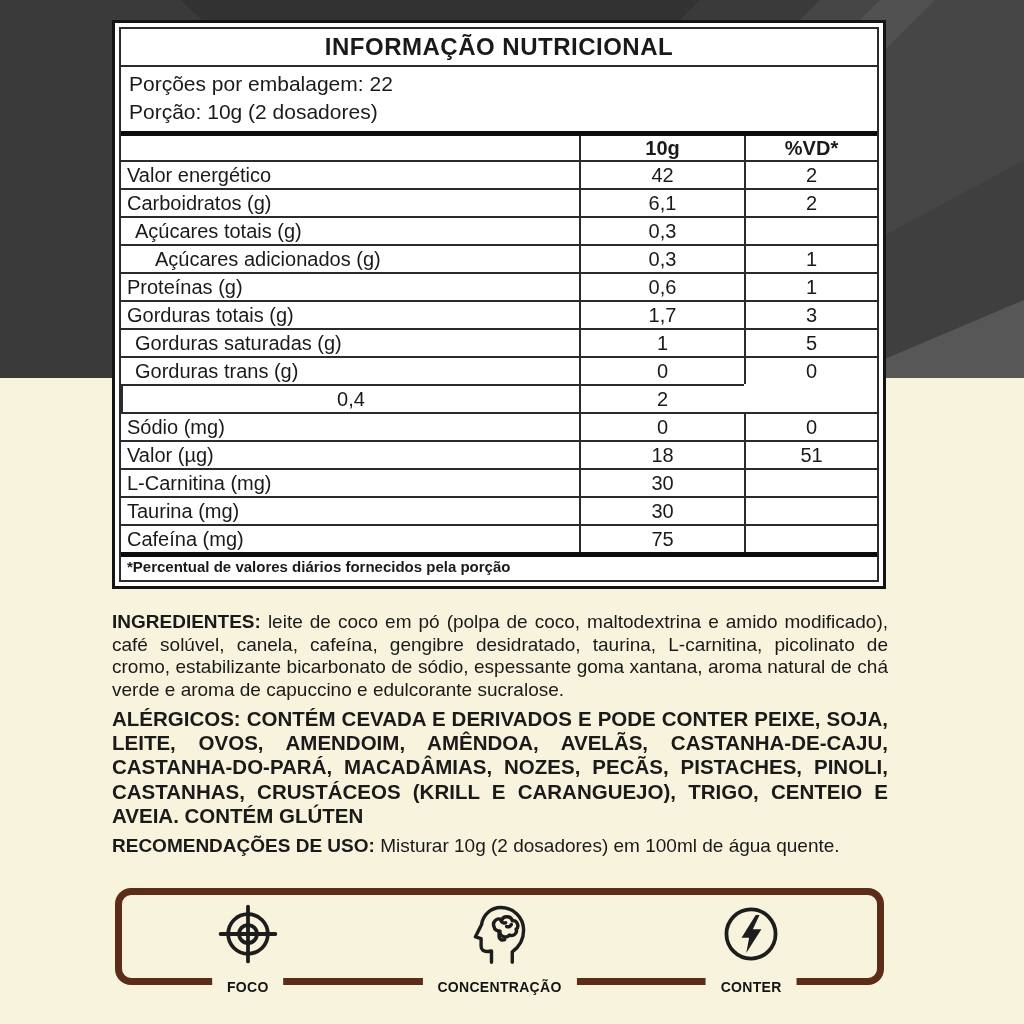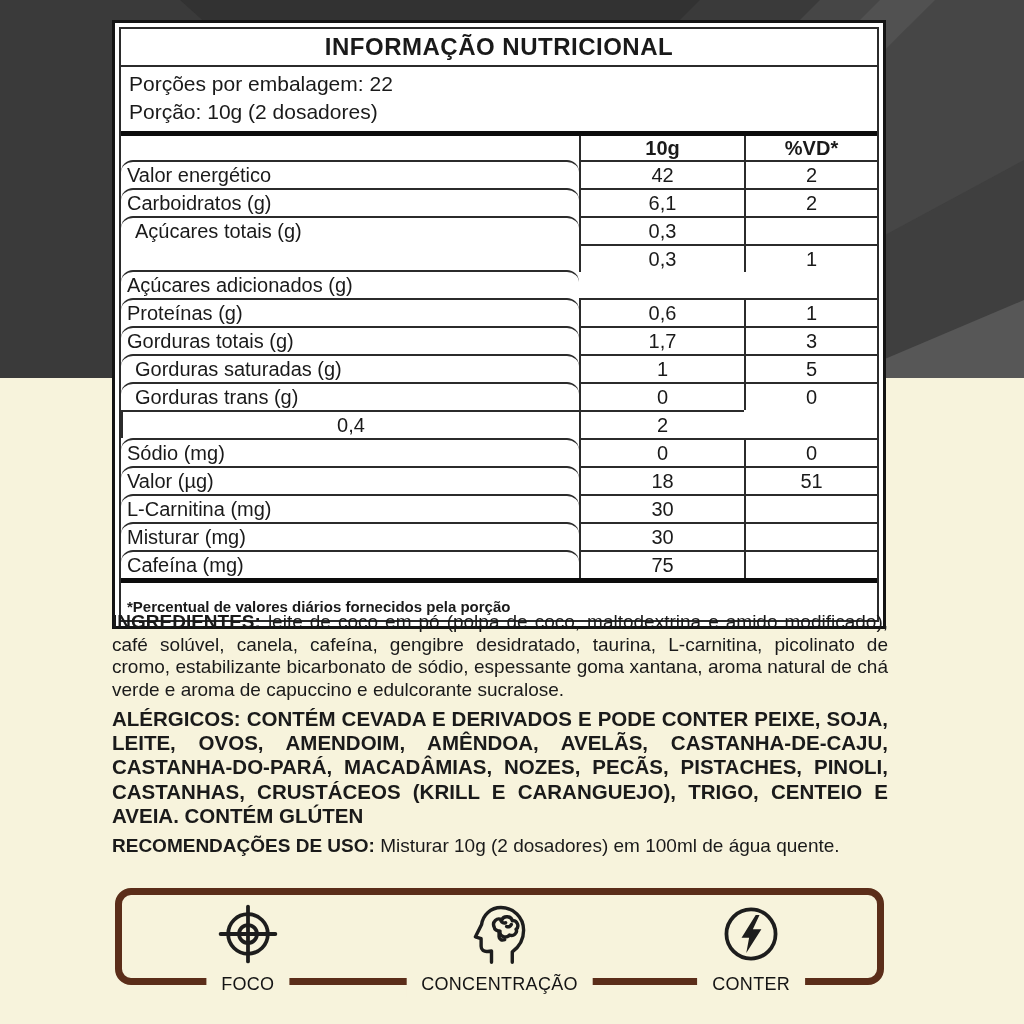--- a/index.html
+++ b/index.html
@@ -21,41 +21,41 @@
   .panel-inner{border:2px solid #2b2b2b;}
   .nf-title{height:36px;line-height:36px;text-align:center;font-size:24px;font-weight:bold;
             letter-spacing:.5px;border-bottom:2px solid #2b2b2b;}
   .servings{padding:3px 8px 5px;font-size:21px;line-height:28px;}
   .thick-bar{height:5px;background:#0c0c0c;}
   .nf-table{width:100%;}
   .nf-row{display:grid;grid-template-columns:1fr 165px 133px;}
   .nf-cell{height:26px;line-height:26px;font-size:20px;border-top:2px solid #2b2b2b;
            white-space:nowrap;overflow:hidden;}
   .nf-row.head .nf-cell{border-top:none;height:24px;line-height:24px;font-weight:bold;}
-  .c-label{padding-left:6px;border-radius:12px;}
+  .c-label{padding-left:6px;}
   .c-label.ind-1{padding-left:14px;}
-  .c-label.ind-2{padding-left:6px;margin-top:26px;}
+  .c-label.ind-2{padding-left:34px;}
   .c-val,.c-vd{text-align:center;border-left:2px solid #2b2b2b;}
-  .footnote{border-top:none;padding:15px 6px 5px;font-size:15px;font-weight:bold;}
+  .footnote{border-top:none;padding:1px 6px 5px;font-size:15px;font-weight:bold;}
 
   
   .sections{position:absolute;left:112px;width:776px;}
   .sec{position:absolute;left:0;width:776px;text-align:justify;margin-top:22px;}
   .sec b{font-weight:bold;}
   .sec-ingredients{top:589px;font-size:19px;line-height:22.5px;}
   .sec-allergens{top:685px;font-size:20.5px;line-height:24.2px;font-weight:bold;}
   .sec-usage{top:813px;font-size:19px;line-height:22px;text-align:left;}
 
   
   .features-box{position:absolute;left:115px;top:888px;width:769px;height:97px;box-sizing:border-box;
                 border:7px solid #5b2d19;border-radius:16px;display:flex;}
   .feature{position:relative;flex:1;display:flex;justify-content:center;align-items:flex-start;}
   .feature .ficon{margin-top:3px;}
   .flabel{position:absolute;bottom:-19px;left:50%;transform:translateX(-50%);
-          background:#f7f3dc;padding:2px 15px;font-size:18px;font-weight:normal;
+          background:#f7f3dc;padding:2px 15px;font-size:14px;font-weight:bold;
           letter-spacing:.3px;white-space:nowrap;color:#141414;}
   .ficon svg{display:block;}
 </style>
 </head>
 <body>
 
 <div class="stage">
 
   <div class="dark-band">
     <div class="facet facet-1"></div>
@@ -133,21 +133,21 @@
               <div class="nf-cell c-label ind-0">Valor (µg)</div>
               <div class="nf-cell c-val">18</div>
               <div class="nf-cell c-vd">51</div>
             </div>
             <div class="nf-row">
               <div class="nf-cell c-label ind-0">L-Carnitina (mg)</div>
               <div class="nf-cell c-val">30</div>
               <div class="nf-cell c-vd"></div>
             </div>
             <div class="nf-row">
-              <div class="nf-cell c-label ind-0">Misturar (mg)</div>
+              <div class="nf-cell c-label ind-0">Taurina (mg)</div>
               <div class="nf-cell c-val">30</div>
               <div class="nf-cell c-vd"></div>
             </div>
             <div class="nf-row">
               <div class="nf-cell c-label ind-0">Cafeína (mg)</div>
               <div class="nf-cell c-val">75</div>
               <div class="nf-cell c-vd"></div>
             </div>
           </div>
       </div>

